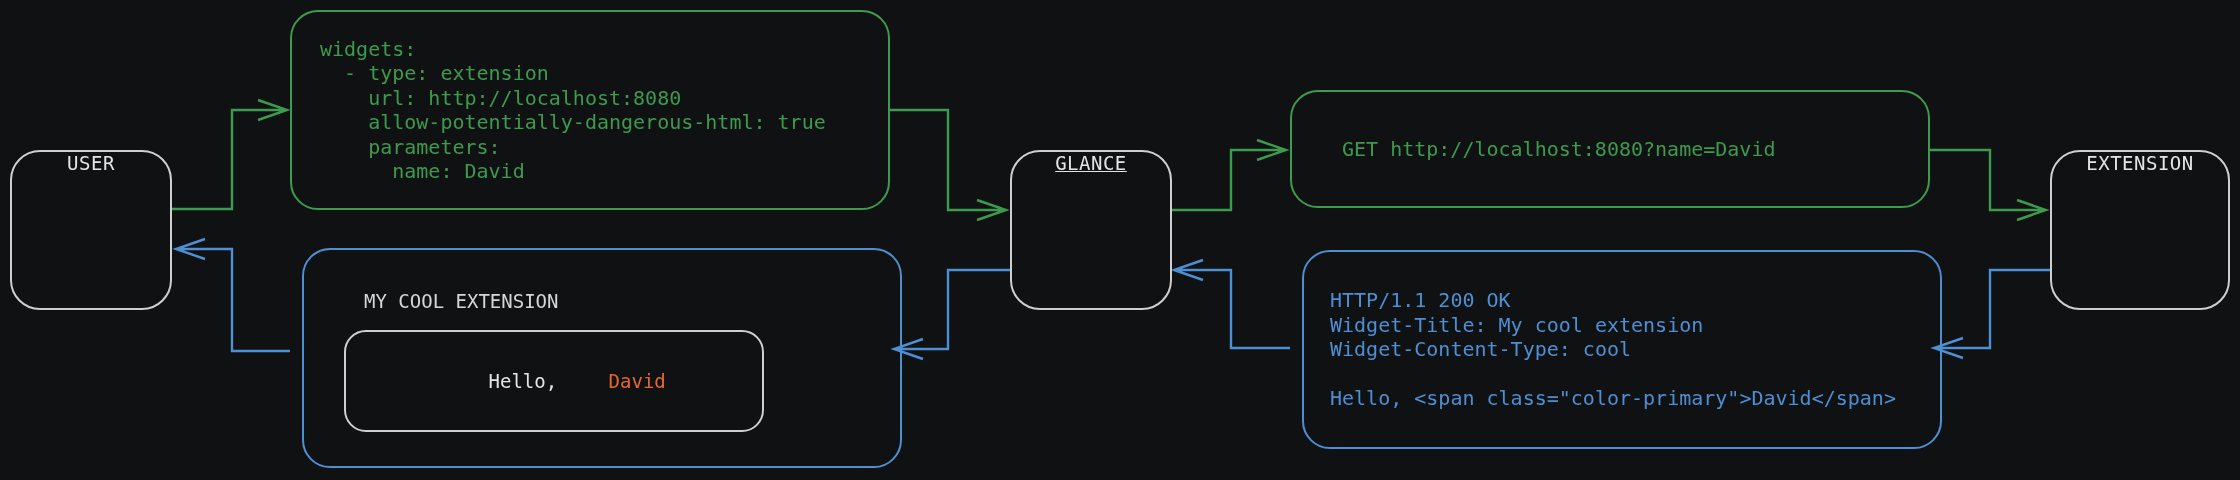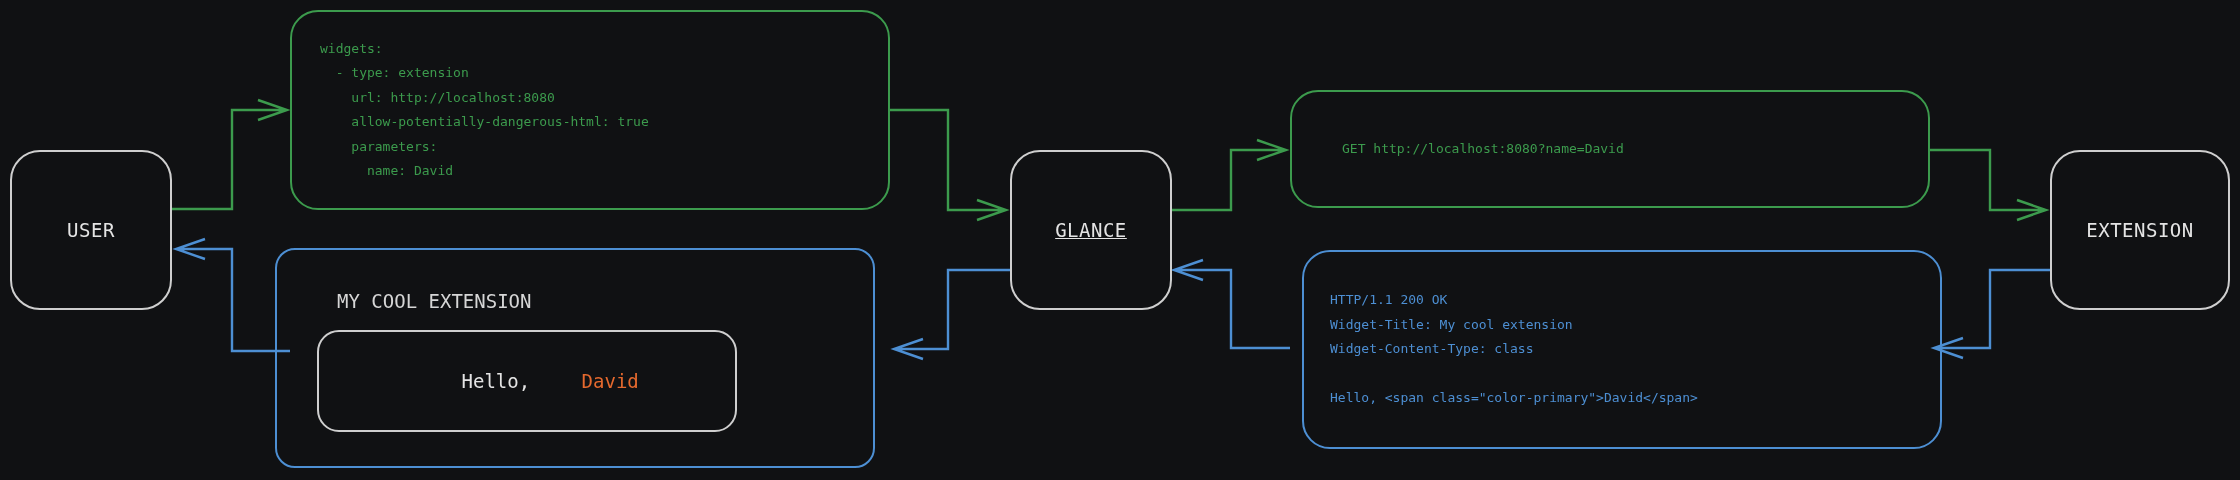--- a/index.html
+++ b/index.html
@@ -32,21 +32,21 @@
     stroke-width: 2.4;
     fill: none;
     stroke-linejoin: miter;
   }
   .node {
     position: absolute;
     box-sizing: border-box;
     border: 2.5px solid var(--node_border, #cfcfcf);
     border-radius: 30px;
     display: flex;
-    align-items: center;
+    align-items: flex-start;
     justify-content: center;
     color: var(--text_light, #e4e4e4);
     font-size: 19px;
     letter-spacing: 0.5px;
   }
   .node-user      { left: 10px;   top: 150px; width: 162px; height: 160px; }
   .node-glance    { left: 1010px; top: 150px; width: 162px; height: 160px; text-decoration: underline; }
   .node-extension { left: 2050px; top: 150px; width: 180px; height: 160px; }
   .box {
     position: absolute;
@@ -54,24 +54,24 @@
     border-radius: 28px;
     display: flex;
     flex-direction: column;
     justify-content: center;
   }
   .box-green { border: 2.4px solid var(--green, #3c9b4d); color: var(--green, #3c9b4d); }
   .box-blue  { border: 2.4px solid var(--blue, #4d8fd3);  color: var(--blue, #4d8fd3); }
   .config-box   { left: 290px;  top: 10px;  width: 600px; height: 200px; padding-left: 28px; }
   .request-box  { left: 1290px; top: 90px;  width: 640px; height: 118px; padding-left: 50px; }
   .response-box { left: 1290px; top: 250px; width: 640px; height: 199px; padding-left: 26px; margin-left: 12px; }
-  .widget-box   { left: 275px;  top: 248px; width: 600px; height: 220px; justify-content: flex-start; border-radius: 20px; }
+  .widget-box   { left: 302px;  top: 248px; width: 600px; height: 220px; justify-content: flex-start; }
   .code-line {
     white-space: pre;
-    font-size: 13px;
+    font-size: 20px;
     height: 24.5px;
     line-height: 24.5px;
   }
   .widget-title {
     position: absolute;
     left: 60px;
     top: 40px;
     color: var(--title_text, #d6d6d6);
     font-size: 19px;
     white-space: pre;
@@ -133,21 +133,21 @@
     <div class="code-line">      name: David</div>
   </div>
 
   <div class="box box-green request-box">
     <div class="code-line">GET http://localhost:8080?name=David</div>
   </div>
 
   <div class="box box-blue response-box">
     <div class="code-line">HTTP/1.1 200 OK</div>
     <div class="code-line">Widget-Title: My cool extension</div>
-    <div class="code-line">Widget-Content-Type: class</div>
+    <div class="code-line">Widget-Content-Type: cool</div>
     <div class="code-line"></div>
     <div class="code-line">Hello, &lt;span class="color-primary"&gt;David&lt;/span&gt;</div>
   </div>
 
   <div class="box box-blue widget-box">
     <div class="widget-title">MY COOL EXTENSION</div>
     <div class="hello-box">
       <div class="hello-line">
         <span class="hello-prefix">Hello, </span><span class="hello-name">David</span>
       </div>

